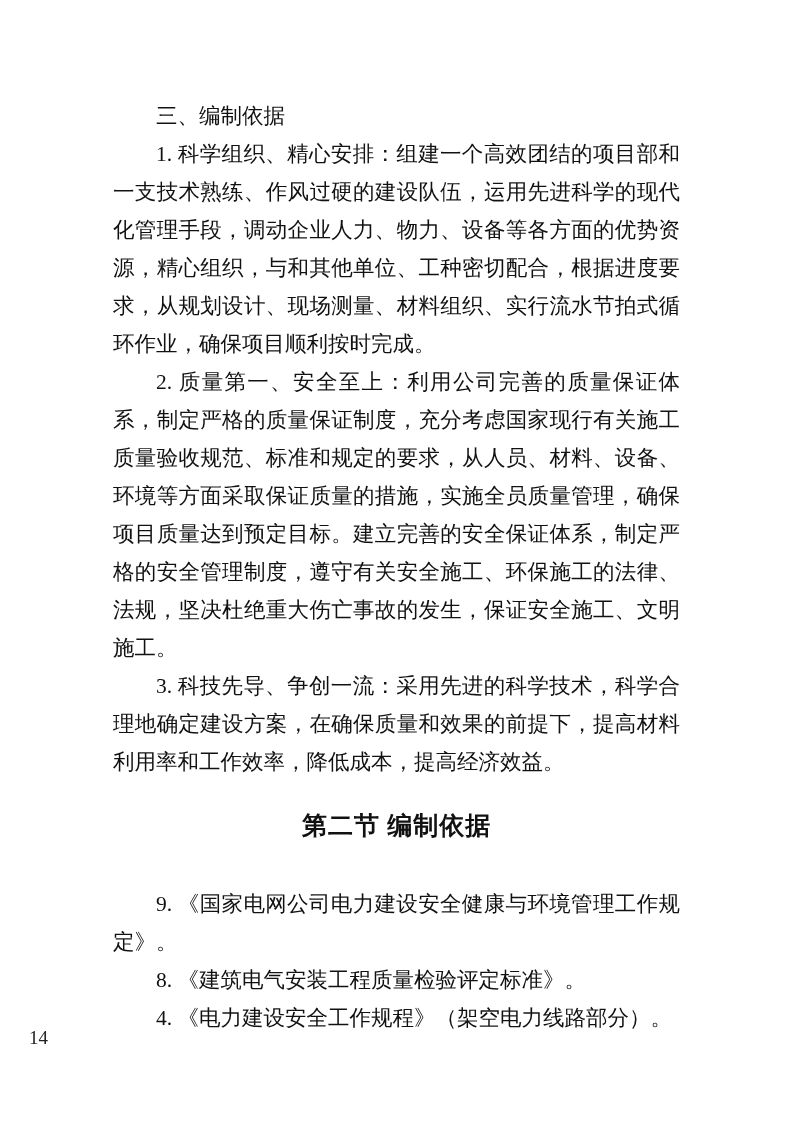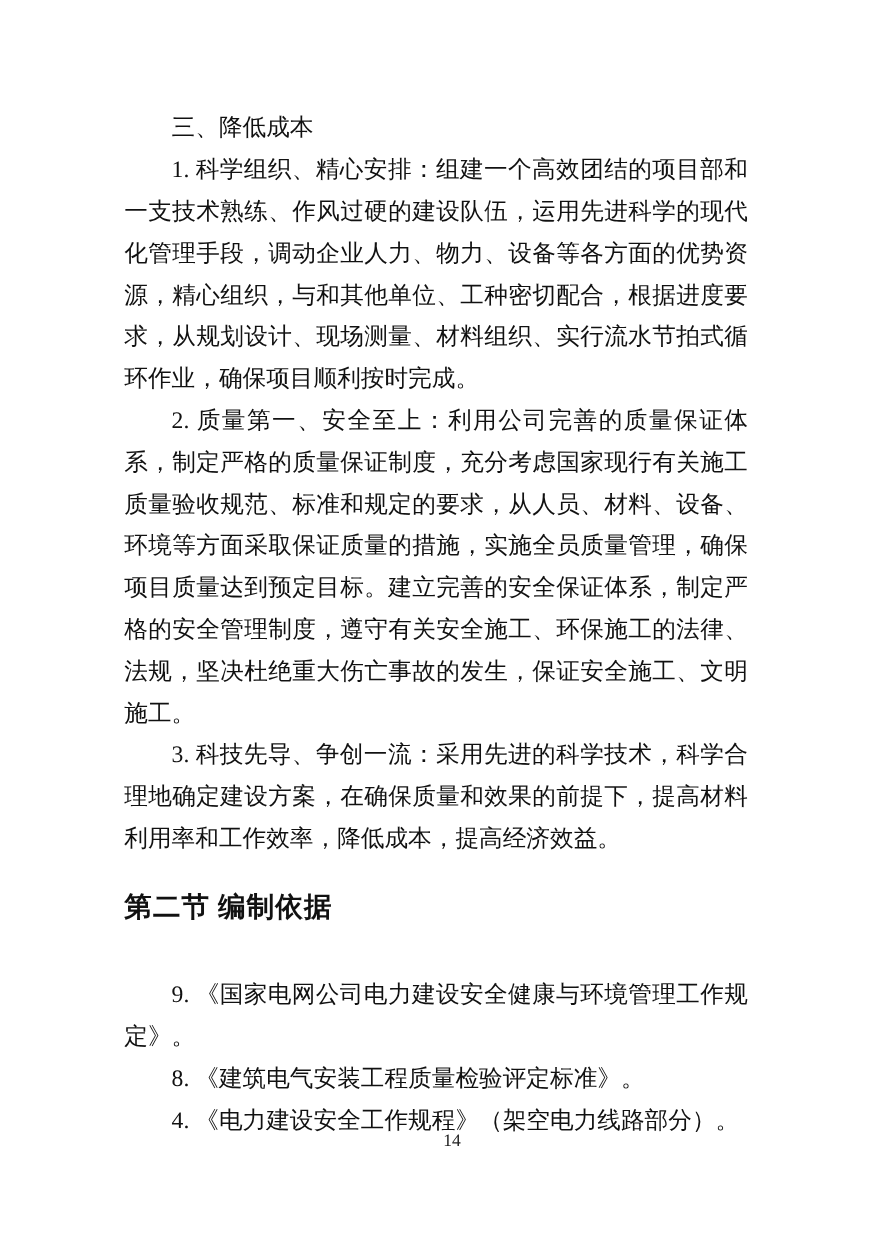--- a/index.html
+++ b/index.html
@@ -37,40 +37,41 @@
     text-indent: 2em;
     text-align: justify;
     text-justify: inter-ideograph;
     word-break: break-all;
   }
   .section-heading {
     margin: 22px 0 36px 0;
     font-size: 25px;
     line-height: 46px;
     font-weight: bold;
+    text-align: center;
     letter-spacing: 1px;
   }
   .page-number {
     position: absolute;
     left: 0;
     right: 0;
     top: 1026px;
-    text-align: center;
-    font-size: 16px;
+    text-align: left;
+    font-size: 19px;
     line-height: 24px;
     color: #222222;
     margin-left: 29px;
   }
 </style>
 </head>
 <body>
 
 <div class="page">
   <div class="content">
-    <p class="sub-title">三、降低成本</p>
+    <p class="sub-title">三、编制依据</p>
 
     <p class="para">1. 科学组织、精心安排：组建一个高效团结的项目部和一支技术熟练、作风过硬的建设队伍，运用先进科学的现代化管理手段，调动企业人力、物力、设备等各方面的优势资源，精心组织，与和其他单位、工种密切配合，根据进度要求，从规划设计、现场测量、材料组织、实行流水节拍式循环作业，确保项目顺利按时完成。</p>
 
     <p class="para">2. 质量第一、安全至上：利用公司完善的质量保证体系，制定严格的质量保证制度，充分考虑国家现行有关施工质量验收规范、标准和规定的要求，从人员、材料、设备、环境等方面采取保证质量的措施，实施全员质量管理，确保项目质量达到预定目标。建立完善的安全保证体系，制定严格的安全管理制度，遵守有关安全施工、环保施工的法律、法规，坚决杜绝重大伤亡事故的发生，保证安全施工、文明施工。</p>
 
     <p class="para">3. 科技先导、争创一流：采用先进的科学技术，科学合理地确定建设方案，在确保质量和效果的前提下，提高材料利用率和工作效率，降低成本，提高经济效益。</p>
 
     <h2 class="section-heading">第二节 编制依据</h2>
 
     <p class="para">9. 《国家电网公司电力建设安全健康与环境管理工作规定》。</p>

